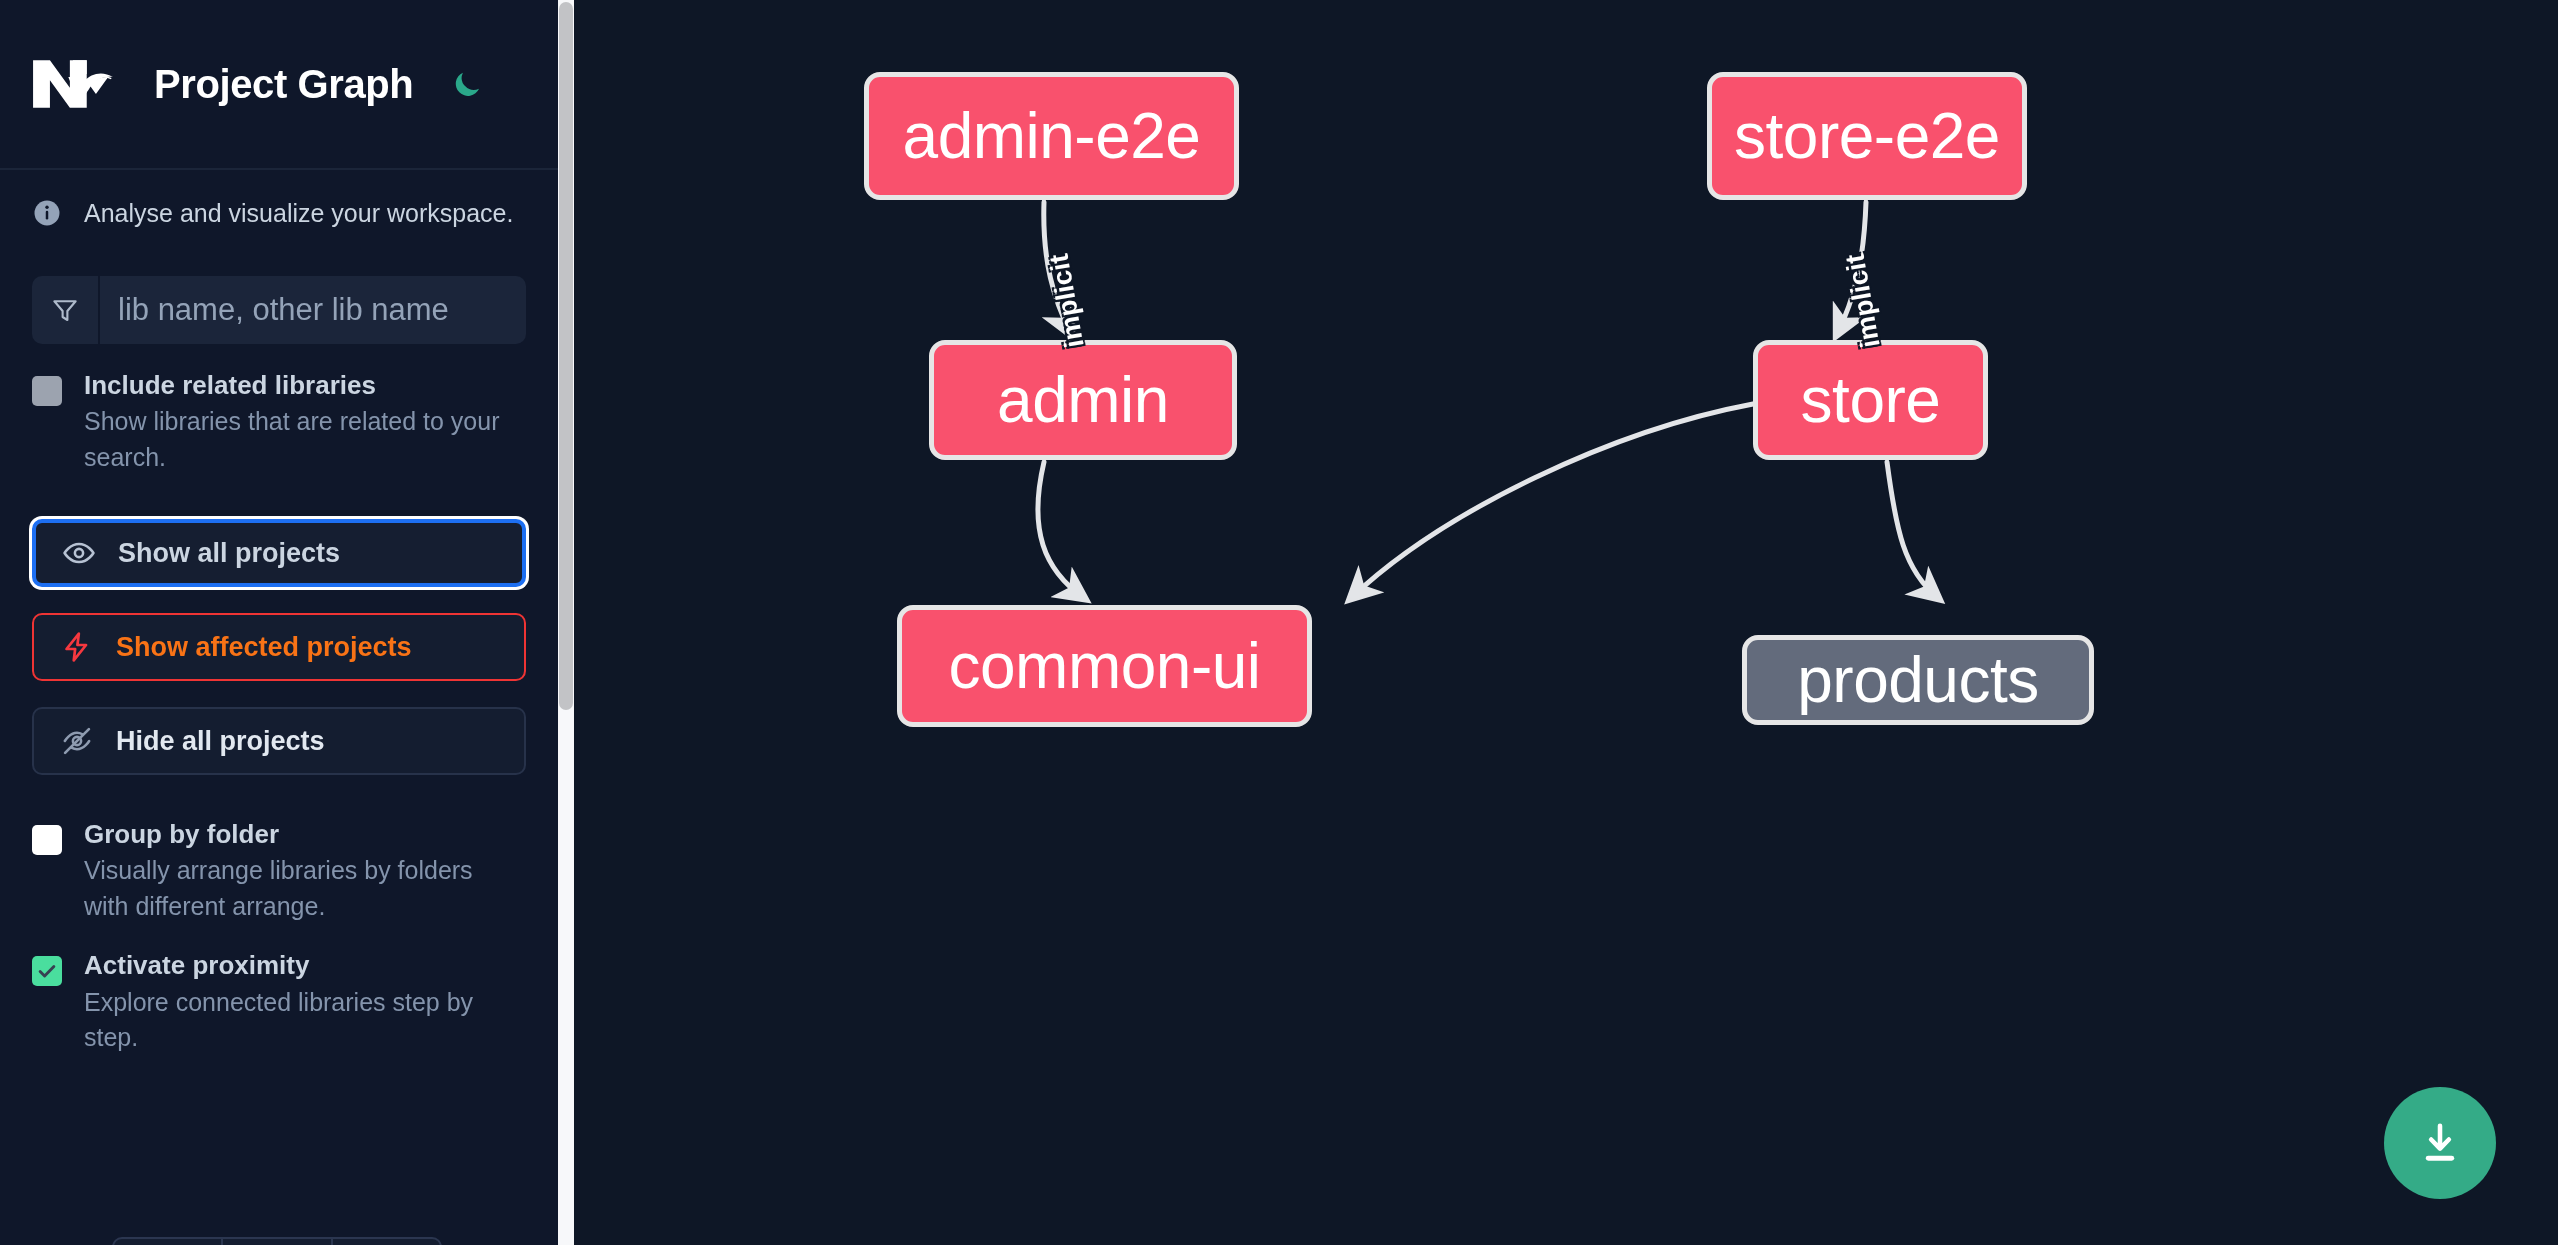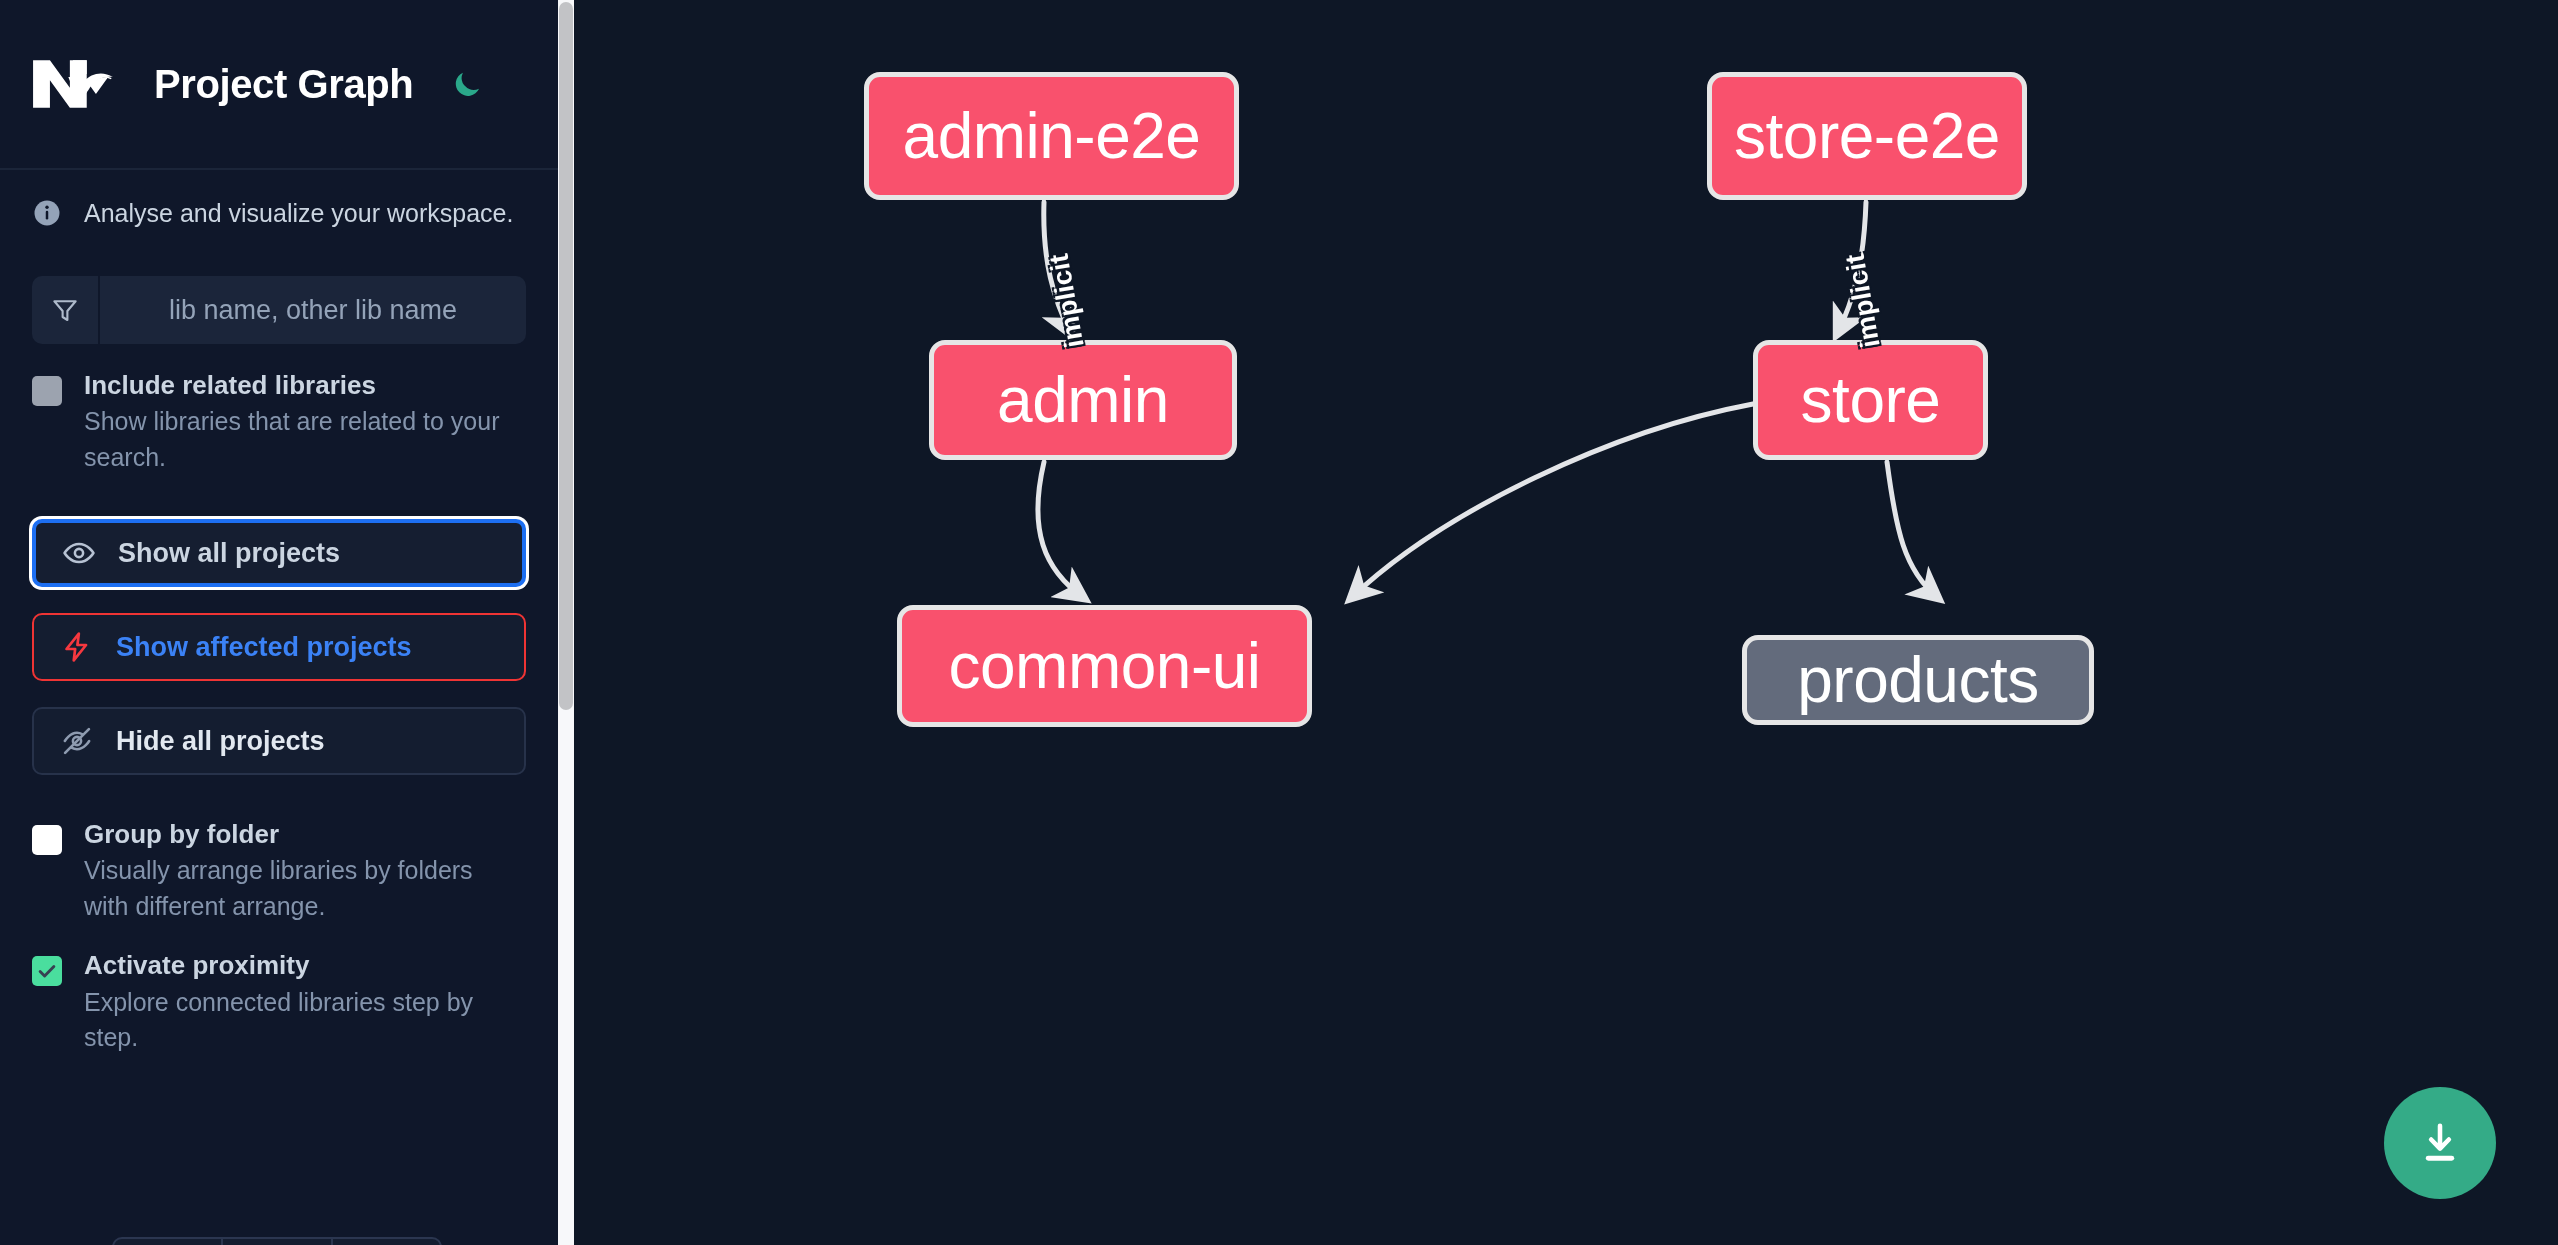--- a/index.html
+++ b/index.html
@@ -97,23 +97,22 @@
     flex: 0 0 auto;
     cursor: pointer;
   }
   #filter-input {
     flex: 1 1 auto;
     background: transparent;
     border: none;
     outline: none;
     color: #e2e8f0;
     font-family: "Liberation Sans", sans-serif;
-    font-size: 27px;
+    font-size: 31px;
     padding: 0 18px;
-    text-align: center;
   }
   #filter-input::placeholder { color: #94a3b8; opacity: 1; }
 
   
   .check-row {
     display: flex;
     margin: 0 32px;
     padding-top: 26px;
   }
   .cbox {
@@ -167,21 +166,21 @@
 
   #btn-show-all {
     background: #151e31;
     border: 4px solid #1d6ff2;
     box-shadow: 0 0 0 3px #ffffff;
     color: #cbd5e1;
   }
   #btn-show-affected {
     background: #141d30;
     border: 2px solid #ef3434;
-    color: #3b82f6;
+    color: #f97316;
     margin-top: 6px;
   }
   #btn-hide-all {
     background: #141d30;
     border: 2px solid #27324a;
     color: #e2e8f0;
   }
   #seg-control-wrap {
     position: absolute;
     left: 112px;

